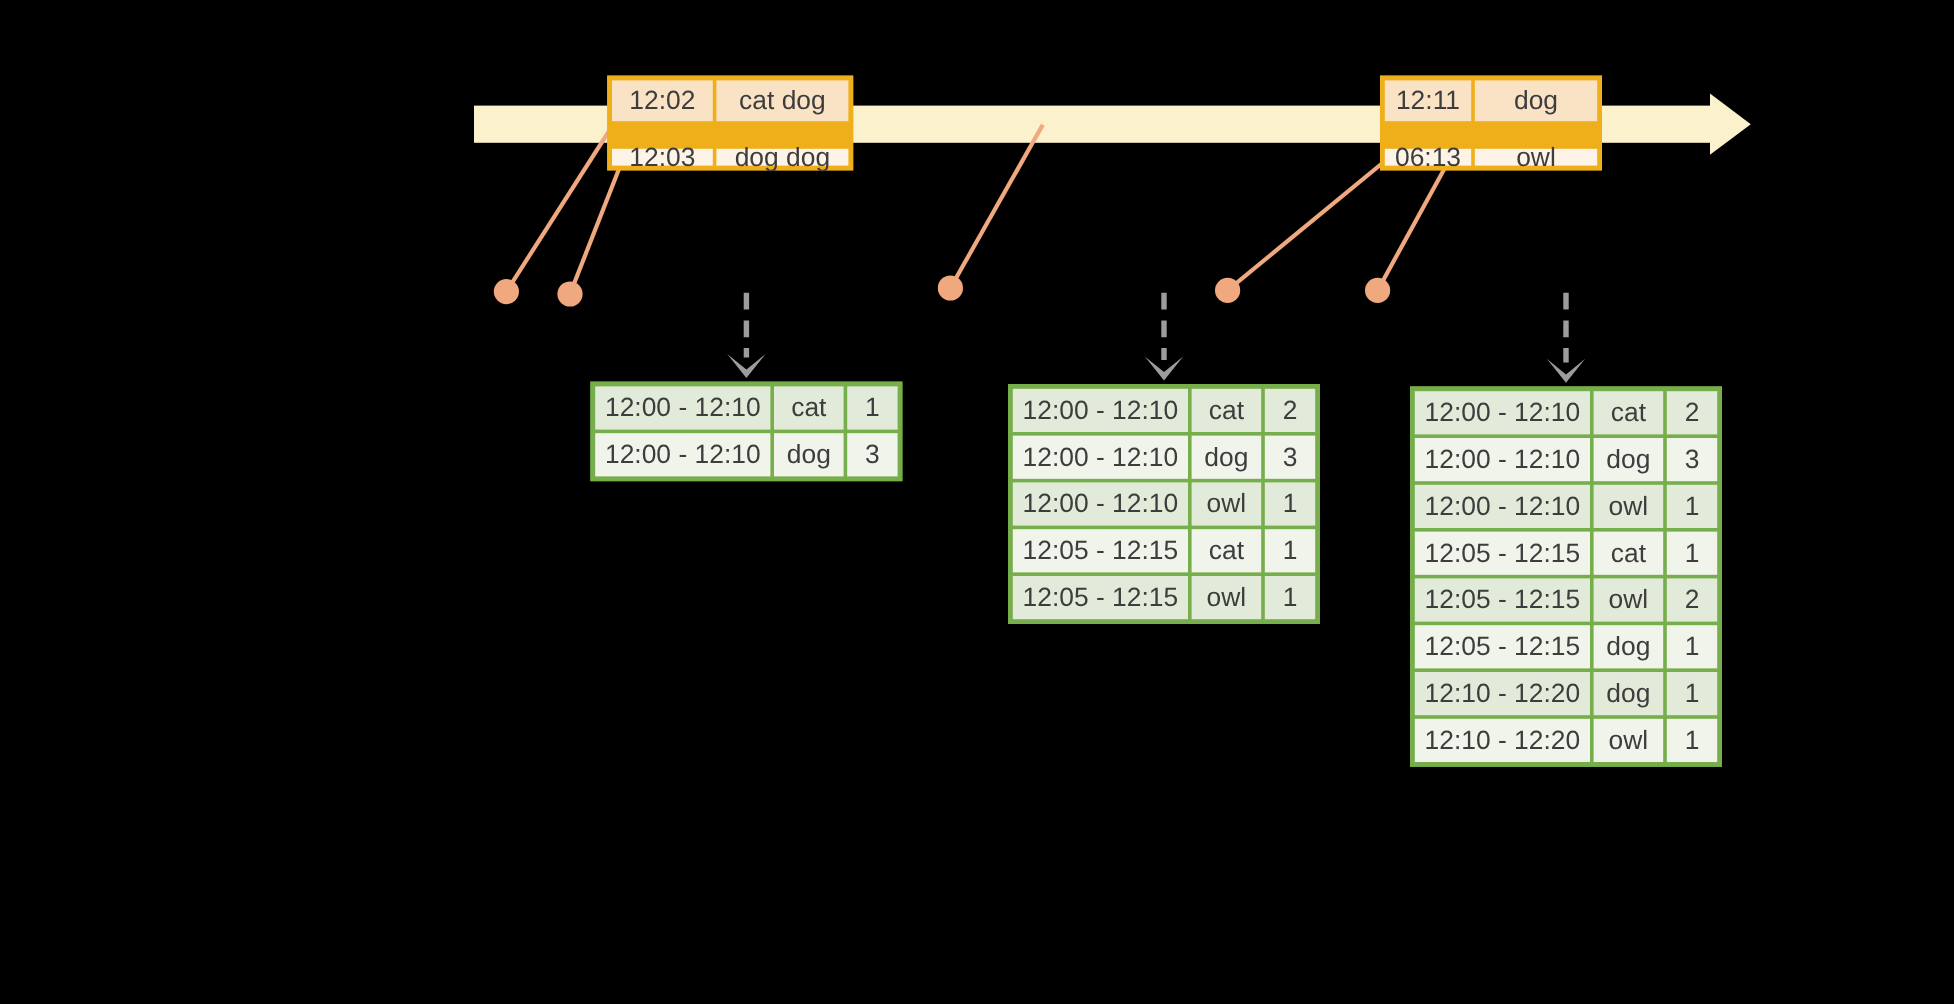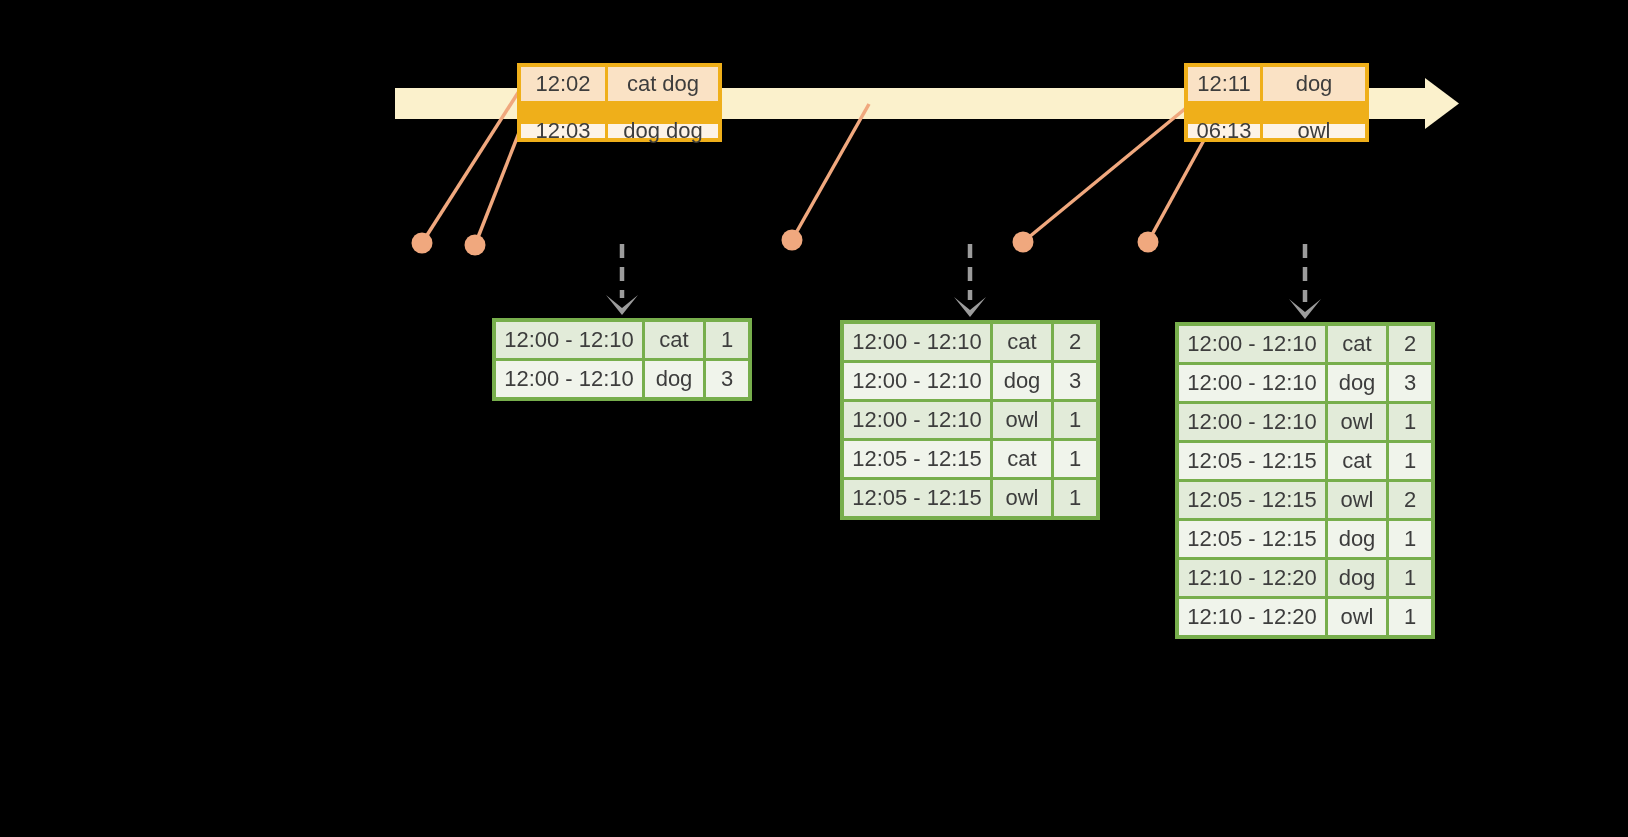--- a/index.html
+++ b/index.html
@@ -67,27 +67,27 @@
     <g stroke="var(--gray)" fill="var(--gray)">
       <line x1="622" y1="244" x2="622" y2="298" stroke-width="4.5" stroke-dasharray="14 9"></line>
       <polygon points="606,295 622,315 638,295 622,308" stroke="none"></polygon>
       <line x1="970" y1="244" x2="970" y2="300" stroke-width="4.5" stroke-dasharray="14 9"></line>
       <polygon points="954,297 970,317 986,297 970,310" stroke="none"></polygon>
       <line x1="1305" y1="244" x2="1305" y2="302" stroke-width="4.5" stroke-dasharray="14 9"></line>
       <polygon points="1289,299 1305,319 1321,299 1305,312" stroke="none"></polygon>
     </g>
   </svg>
 
-  <div class="etable" style="left:517px;top:63px;--c1:84px;--c2:110px">
+  <div class="etable" style="left:506px;top:63px;--c1:84px;--c2:110px">
       <div class="cell dark">12:02</div>
       <div class="cell dark">cat dog</div>
       <div class="cell light">12:03</div>
       <div class="cell light">dog dog</div>
     </div>
-  <div class="etable" style="left:1184px;top:63px;--c1:72px;--c2:102px">
+  <div class="etable" style="left:1150px;top:63px;--c1:72px;--c2:102px">
       <div class="cell dark">12:11</div>
       <div class="cell dark">dog</div>
       <div class="cell light">06:13</div>
       <div class="cell light">owl</div>
     </div>
 
   <div class="rtable" style="left:492px;top:318px">
       <div class="cell dark">12:00 - 12:10</div>
       <div class="cell dark">cat</div>
       <div class="cell dark">1</div>

